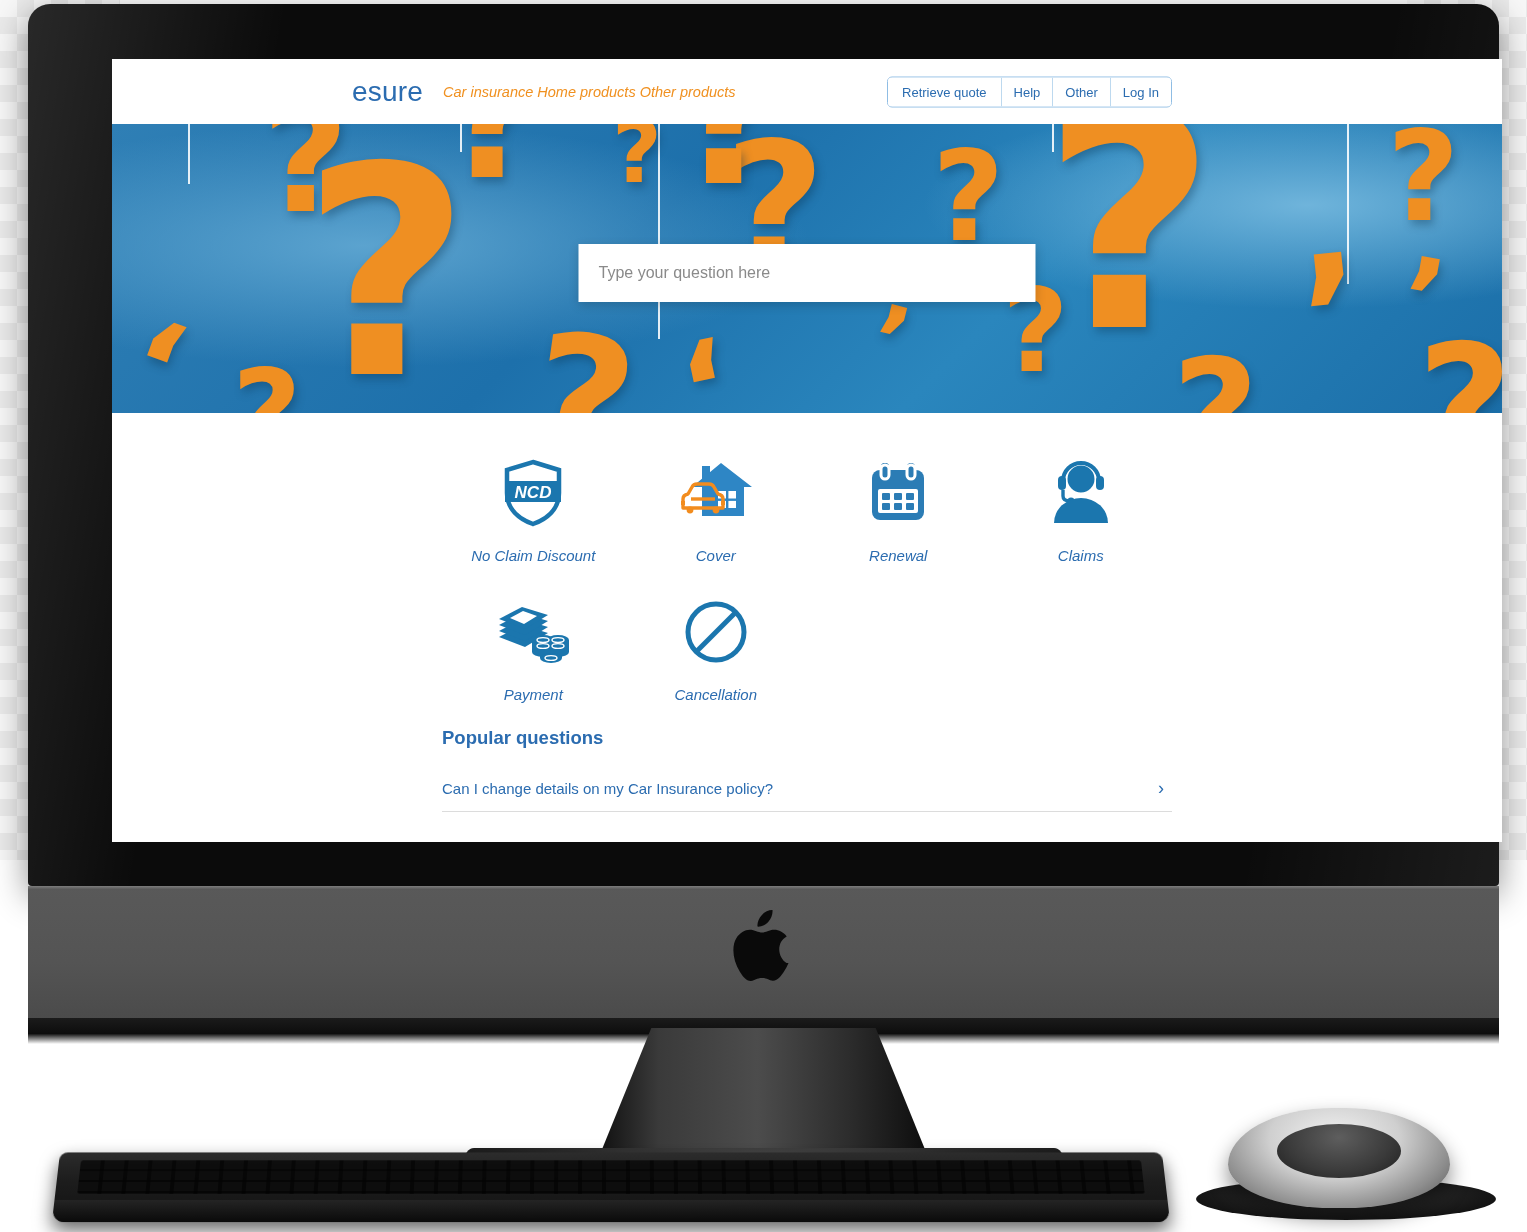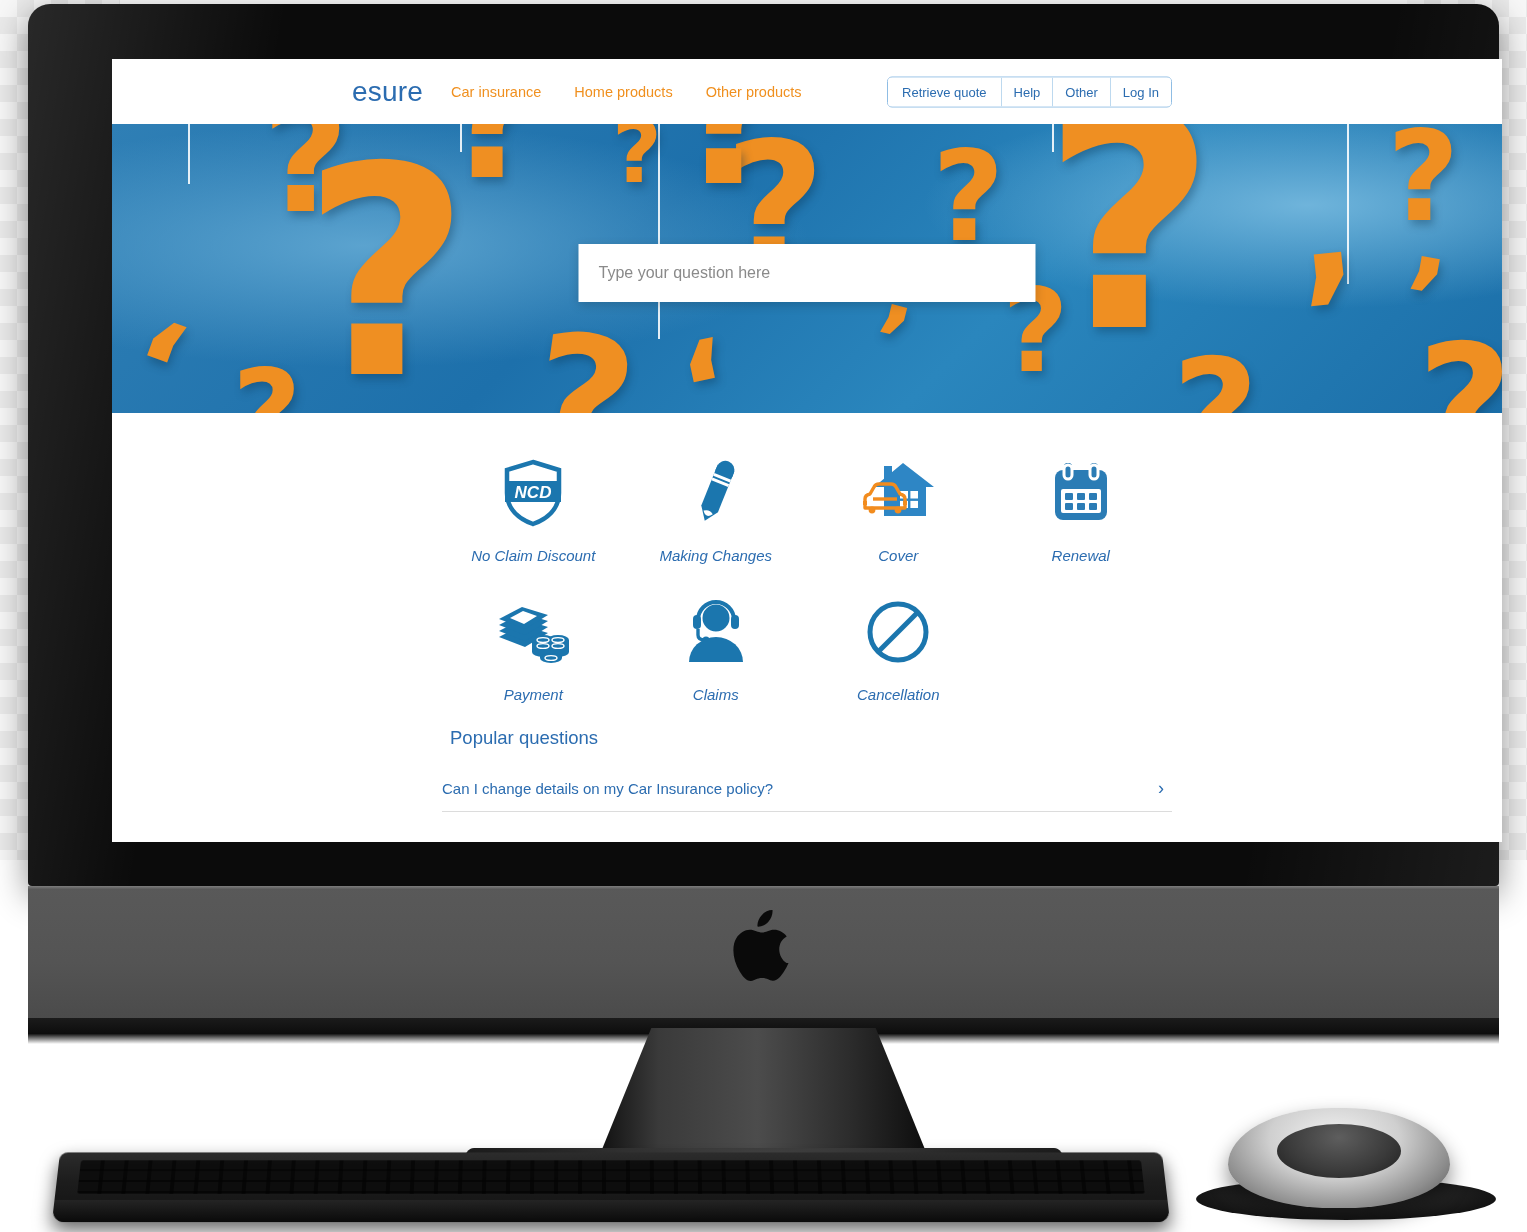--- a/index.html
+++ b/index.html
@@ -123,21 +123,21 @@
 
   
   .site-header{
     height:65px;background:#fff;display:flex;align-items:center;
     padding:0 24px 0 0;box-sizing:border-box;position:relative;
   }
   .logo{
     font-size:28px;letter-spacing:.2px;color:#2b6cb0;font-weight:400;
     margin-left:240px;font-family:"Liberation Sans",sans-serif;
   }
-  .mainnav{display:flex;gap:33px;margin-left:28px;}
+  .mainnav{display:flex;gap:4px;margin-left:20px;font-style:italic;}
   .mainnav a{
     color:#f0901f;font-size:14.5px;text-decoration:none;white-space:nowrap;
   }
   .authnav{
     position:absolute;right:330px;top:50%;transform:translateY(-50%);
     display:flex;border:1px solid #8fbde4;border-radius:5px;overflow:hidden;background:#fff;align-items:center;
   }
   .authnav button{
     background:#fff;border:0;border-left:1px solid #bdd9ef;
     color:#2b6cb0;font-size:13px;padding:7px 12px;cursor:pointer;
@@ -182,21 +182,21 @@
     padding:14px 4px 10px;cursor:pointer;text-decoration:none;font-style:italic;
   }
   .tile-icon{height:76px;display:flex;align-items:center;justify-content:center;}
   .tile-label{
     margin-top:16px;color:#2b6cb0;font-size:15px;text-align:center;white-space:nowrap;
   }
 
   
   .popular{padding:14px 330px 0 330px;box-sizing:border-box;}
   .popular h2{
-    margin:0 0 26px 8px;color:#2b6cb0;font-size:18.5px;font-weight:400;
+    margin:0 0 26px 0;color:#2b6cb0;font-size:18.5px;font-weight:700;
   }
   .qrow{
     display:flex;align-items:center;justify-content:space-between;
     border-bottom:1px solid #dcdcdc;padding:4px 0 14px 0;cursor:pointer;
   }
   .qrow span.qtext{color:#2b6cb0;font-size:15px;}
   .chev{color:#2b6cb0;font-size:18px;line-height:1;padding-right:8px;}
 
   svg{display:block;}
 </style>
@@ -275,35 +275,20 @@
             <span class="tile-icon">
               <svg width="60" height="68" viewBox="0 0 60 68">
                 <path d="M30 3 L56 11 V34 C56 50 44 60 30 65 C16 60 4 50 4 34 V11 Z" fill="none" stroke="#1b76ae" stroke-width="4.5"></path>
                 <rect x="2" y="22" width="56" height="21" fill="#1b76ae"></rect>
                 <text x="30" y="38.5" text-anchor="middle" fill="#ffffff" font-size="17" font-weight="700" font-family="Liberation Sans, sans-serif">NCD</text>
               </svg>
             </span>
             <span class="tile-label">No Claim Discount</span>
           </a>
 
-          <a class="tile" href="#">
-            <span class="tile-icon">
-              <svg width="62" height="70" viewBox="0 0 62 70">
-                <g transform="rotate(22 31 35)">
-                  <path d="M22 8 h18 v44 l-9 13 -9 -13 Z" fill="#1b76ae"></path>
-                  <path d="M22 16 a9 9 0 0 1 18 0 v-6 a9 9 0 0 0 -18 0 Z" fill="#1b76ae"></path>
-                  <circle cx="31" cy="13" r="9" fill="#1b76ae"></circle>
-                  <rect x="22" y="17" width="18" height="3" fill="#ffffff"></rect>
-                  <rect x="22" y="22" width="18" height="3" fill="#ffffff"></rect>
-                  <path d="M26 56 q5 7 10 0 q-5 -4 -10 0 Z" fill="#ffffff"></path>
-                </g>
-              </svg>
-            </span>
-            <span class="tile-label">Making Changes</span>
-          </a>
 
           <a class="tile" href="#">
             <span class="tile-icon">
               <svg width="76" height="70" viewBox="0 0 76 70">
                 <rect x="24" y="8" width="8" height="17" fill="#2e86c5"></rect>
                 <path d="M43 5 L74 29 H66 V58 H24 V29 H14 Z" fill="#2e86c5"></path>
                 <rect x="40" y="33" width="18" height="17" fill="#ffffff"></rect>
                 <rect x="48" y="33" width="2.4" height="17" fill="#2e86c5"></rect>
                 <rect x="40" y="40.5" width="18" height="2.4" fill="#2e86c5"></rect>
                 <g fill="none" stroke="#f28c1e" stroke-width="3.4" stroke-linejoin="round">
@@ -336,20 +321,36 @@
                   <rect x="27" y="44" width="8" height="7" rx="1"></rect>
                   <rect x="39" y="44" width="8" height="7" rx="1"></rect>
                 </g>
                 <rect x="14" y="6" width="8" height="14" rx="4" fill="none" stroke="#ffffff" stroke-width="3"></rect>
                 <rect x="40" y="6" width="8" height="14" rx="4" fill="none" stroke="#ffffff" stroke-width="3"></rect>
               </svg>
             </span>
             <span class="tile-label">Renewal</span>
           </a>
 
+
+          <a class="tile" href="#">
+            <span class="tile-icon">
+              <svg width="66" height="68" viewBox="0 0 66 68">
+                <circle cx="33" cy="20" r="15" fill="#1b76ae"></circle>
+                <circle cx="33" cy="20" r="15" fill="none" stroke="#ffffff" stroke-width="3"></circle>
+                <path d="M15 22 a18 18 0 0 1 36 0" fill="none" stroke="#1b76ae" stroke-width="4"></path>
+                <rect x="10" y="17" width="8" height="14" rx="4" fill="#1b76ae"></rect>
+                <rect x="48" y="17" width="8" height="14" rx="4" fill="#1b76ae"></rect>
+                <path d="M15 31 v6 q0 5 7 5" fill="none" stroke="#1b76ae" stroke-width="3.4"></path>
+                <circle cx="23" cy="42" r="3.4" fill="#1b76ae"></circle>
+                <path d="M6 64 a27 25 0 0 1 54 0 Z" fill="#1b76ae"></path>
+              </svg>
+            </span>
+            <span class="tile-label">Claims</span>
+          </a>
 
           <a class="tile" href="#">
             <span class="tile-icon">
               <svg width="74" height="66" viewBox="0 0 74 66">
                 <g fill="#1b76ae">
                   <path d="M3 38 L26 26 L52 34 L29 48 Z"></path>
                   <path d="M3 32 L26 20 L52 28 L29 42 Z"></path>
                   <path d="M3 26 L26 14 L52 22 L29 36 Z"></path>
                   <path d="M3 20 L26 8 L52 16 L29 30 Z"></path>
                 </g>
@@ -375,36 +376,20 @@
                   <ellipse cx="62" cy="47" rx="6" ry="2.4"></ellipse>
                   <ellipse cx="55" cy="59" rx="6" ry="2.4"></ellipse>
                 </g>
               </svg>
             </span>
             <span class="tile-label">Payment</span>
           </a>
 
           <a class="tile" href="#">
             <span class="tile-icon">
-              <svg width="66" height="68" viewBox="0 0 66 68">
-                <circle cx="33" cy="20" r="15" fill="#1b76ae"></circle>
-                <circle cx="33" cy="20" r="15" fill="none" stroke="#ffffff" stroke-width="3"></circle>
-                <path d="M15 22 a18 18 0 0 1 36 0" fill="none" stroke="#1b76ae" stroke-width="4"></path>
-                <rect x="10" y="17" width="8" height="14" rx="4" fill="#1b76ae"></rect>
-                <rect x="48" y="17" width="8" height="14" rx="4" fill="#1b76ae"></rect>
-                <path d="M15 31 v6 q0 5 7 5" fill="none" stroke="#1b76ae" stroke-width="3.4"></path>
-                <circle cx="23" cy="42" r="3.4" fill="#1b76ae"></circle>
-                <path d="M6 64 a27 25 0 0 1 54 0 Z" fill="#1b76ae"></path>
-              </svg>
-            </span>
-            <span class="tile-label">Claims</span>
-          </a>
-
-          <a class="tile" href="#">
-            <span class="tile-icon">
               <svg width="66" height="66" viewBox="0 0 66 66">
                 <circle cx="33" cy="33" r="28" fill="none" stroke="#1b76ae" stroke-width="5"></circle>
                 <line x1="14" y1="52" x2="52" y2="14" stroke="#1b76ae" stroke-width="5"></line>
               </svg>
             </span>
             <span class="tile-label">Cancellation</span>
           </a>
 
         </div>
 

